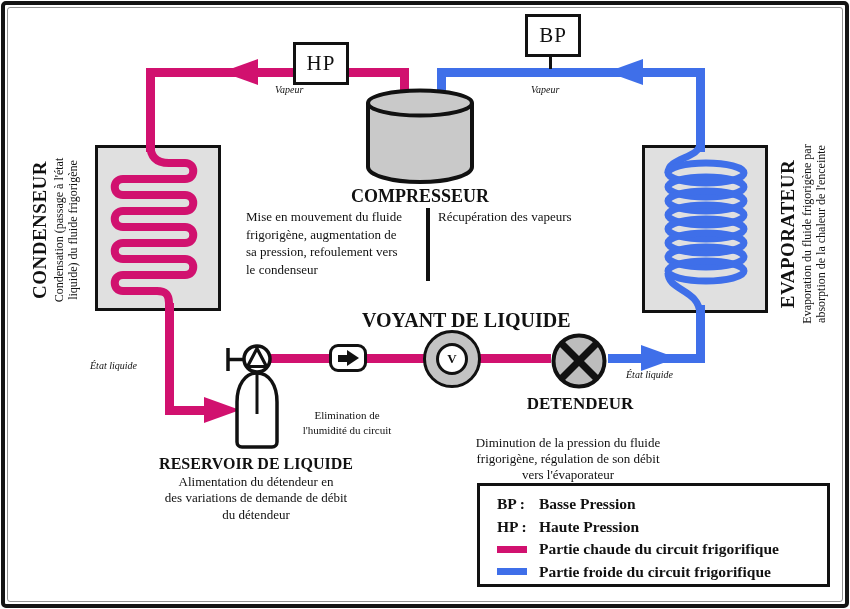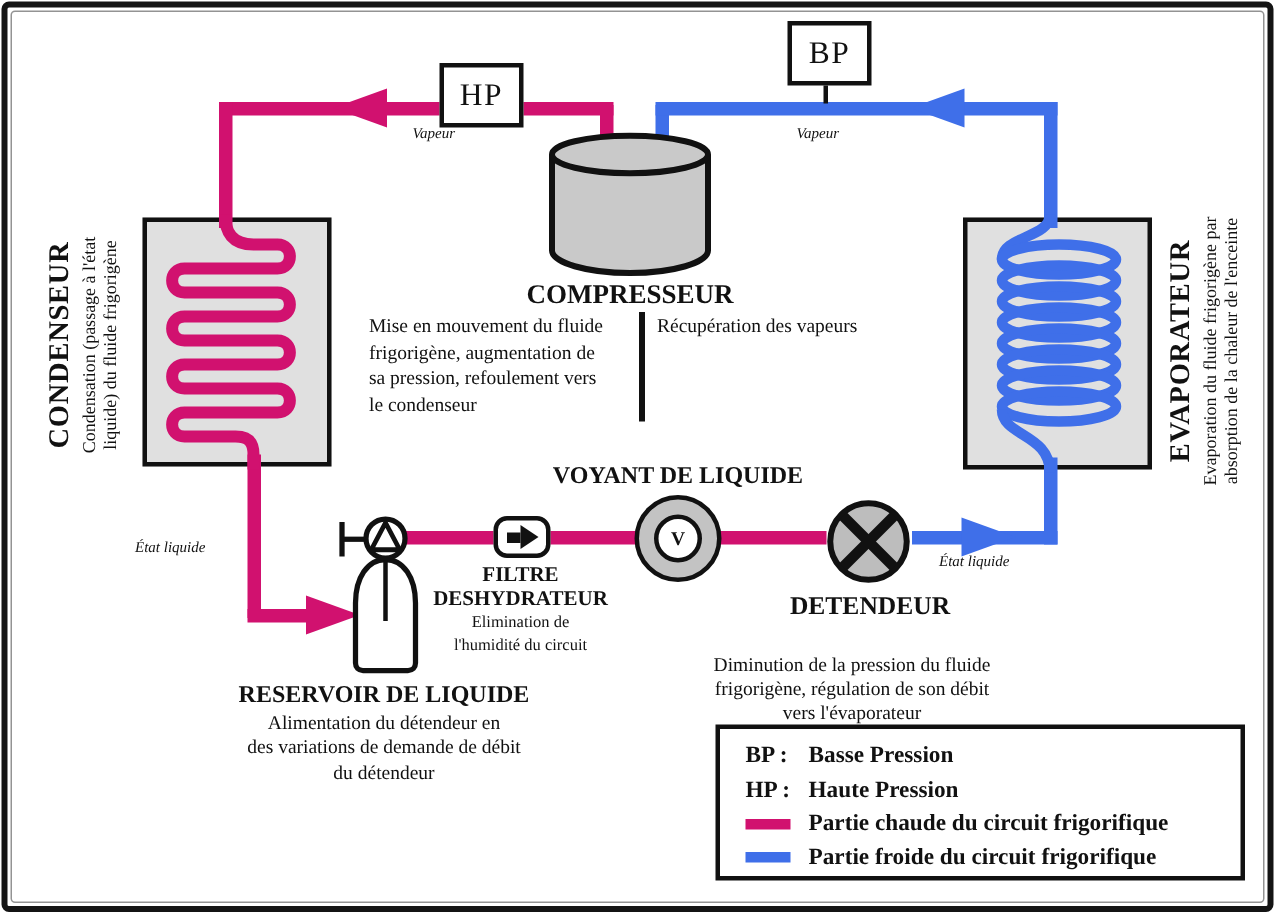--- a/index.html
+++ b/index.html
@@ -133,36 +133,32 @@
     <div>Mise en mouvement du fluide</div>
     <div>frigorigène, augmentation de</div>
     <div>sa pression, refoulement vers</div>
     <div>le condenseur</div>
   </div>
   <div class="divider" style="left:426px;top:208px;width:3.5px;height:73px;"></div>
   <div class="desc" style="left:438px;top:208px;width:165px;line-height:17.5px;">
     <div>Récupération des vapeurs</div>
   </div>
 
-  <div class="title" style="left:362px;top:309px;width:180px;font-size:16px;">VOYANT DE LIQUIDE</div>
+  <div class="title" style="left:362px;top:309px;width:180px;font-size:20px;">VOYANT DE LIQUIDE</div>
   <div class="sight">
     <div class="sight-inner">
       <span>V</span>
     </div>
   </div>
 
   <div class="filter">
     <div class="f-arrow">
         <div class="bar"></div>
         <div class="tip"></div>
       </div>
-  </div>
-  <div class="title" style="left:272px;top:376px;width:150px;font-size:14px;line-height:15.5px;white-space:normal;">
-    <div>FILTRE</div>
-    <div>DESHYDRATEUR</div>
   </div>
   <div class="desc center" style="left:272px;top:408px;width:150px;font-size:11px;line-height:15px;">
     <div>Elimination de</div>
     <div>l'humidité du circuit</div>
   </div>
 
   <svg class="comp-svg" style="left:550px;top:332px;" width="58" height="58" viewBox="0 0 58 58">
     <circle cx="29" cy="29" r="25.5" fill="#bdbdbd" stroke="#111" stroke-width="4"></circle>
     <line x1="12" y1="12" x2="46" y2="46" stroke="#111" stroke-width="7"></line>
     <line x1="12" y1="46" x2="46" y2="12" stroke="#111" stroke-width="7"></line>

